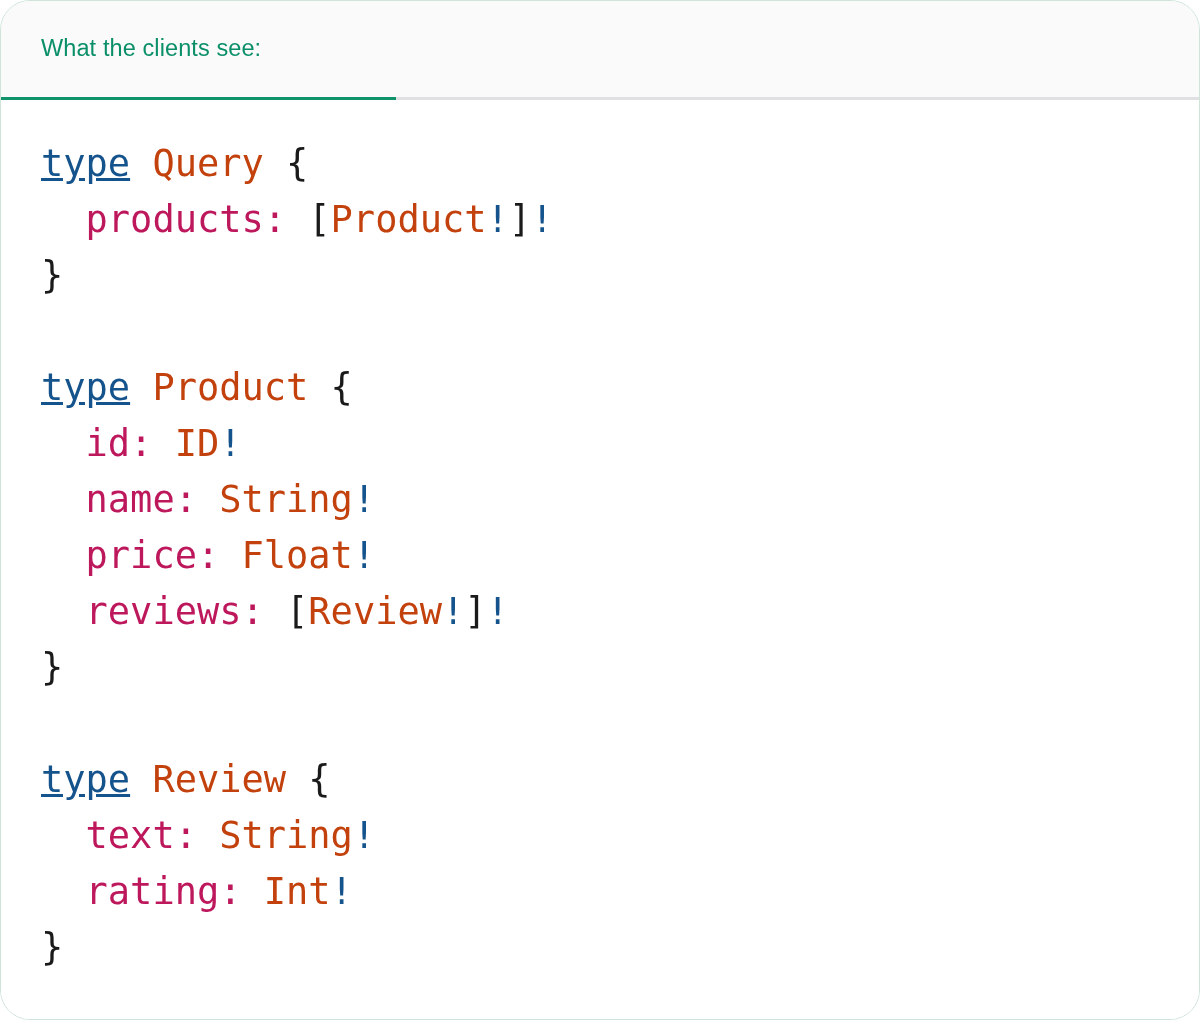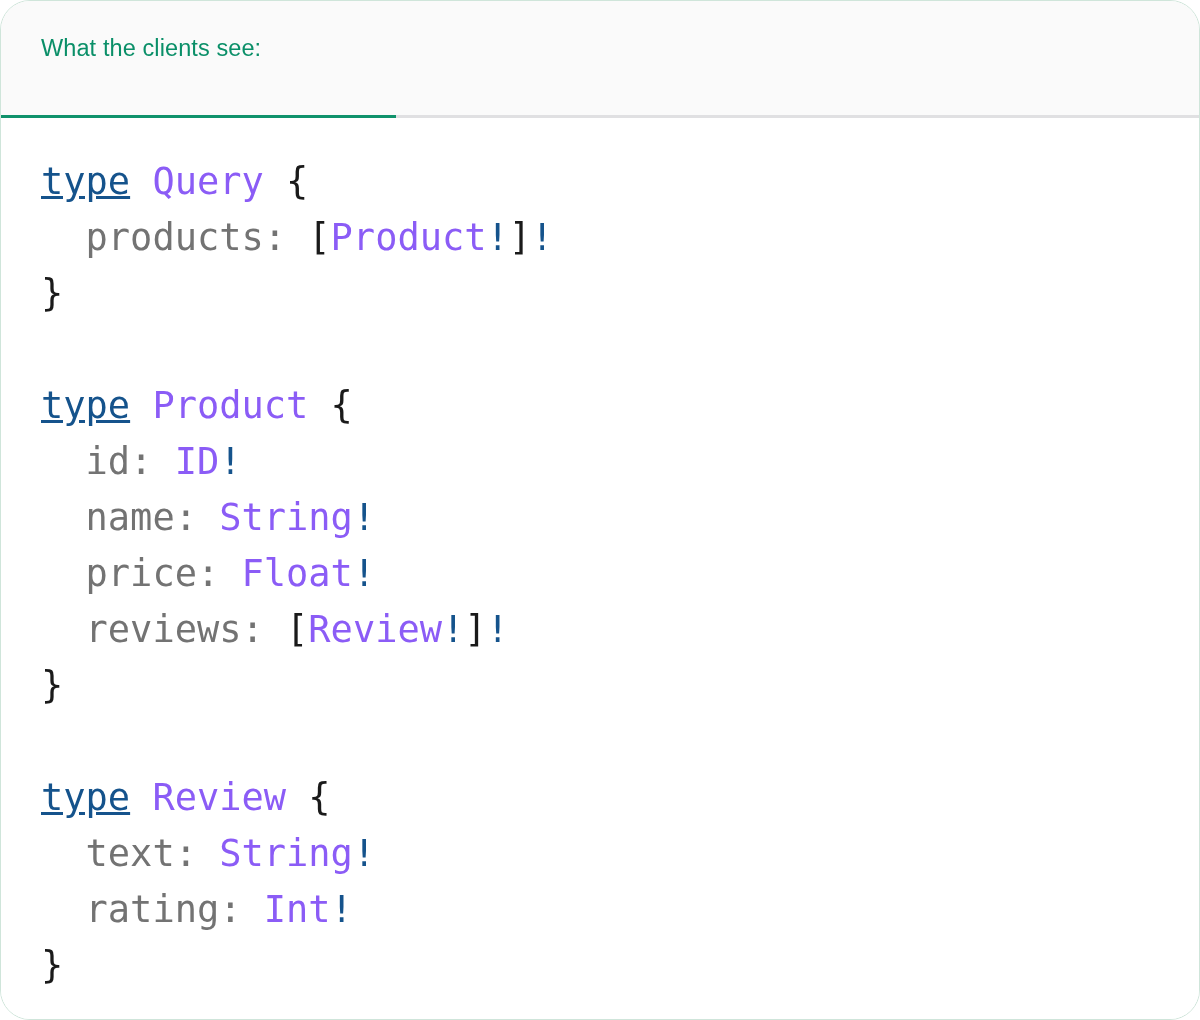--- a/index.html
+++ b/index.html
@@ -21,21 +21,21 @@
     height: 1020px;
     background: #ffffff;
     border: 1px solid #cfe5da;
     border-radius: 30px;
     overflow: hidden;
   }
 
   
   .tabstrip {
     position: relative;
-    height: 117px;
+    height: 99px;
     background: #fafafa;
     box-sizing: border-box;
   }
   .tabstrip-rule {
     position: absolute;
     left: 0;
     right: 0;
     bottom: 0;
     height: 3px;
     background: #e0e0e2;
@@ -81,24 +81,24 @@
   }
   pre.code .ln {
     display: block;
     height: 56px;
   }
   pre.code .ln.blank {
     height: 56px;
   }
 
   .t-kw   { color: #15538c; text-decoration: underline; }
-  .t-type { color: #8b5cf6; }
+  .t-type { color: #c2410c; }
   .t-bang { color: #15538c; }
   .t-pun  { color: #1a1a1a; }
-  .t-fld  { color: #737373; }
+  .t-fld  { color: #be185d; }
 </style>
 </head>
 <body>
 
 <div class="card">
 
   <div class="tabstrip">
     <div class="tab">What the clients see:</div>
     <div class="tabstrip-rule"></div>
     <div class="tab-active-underline"></div>

